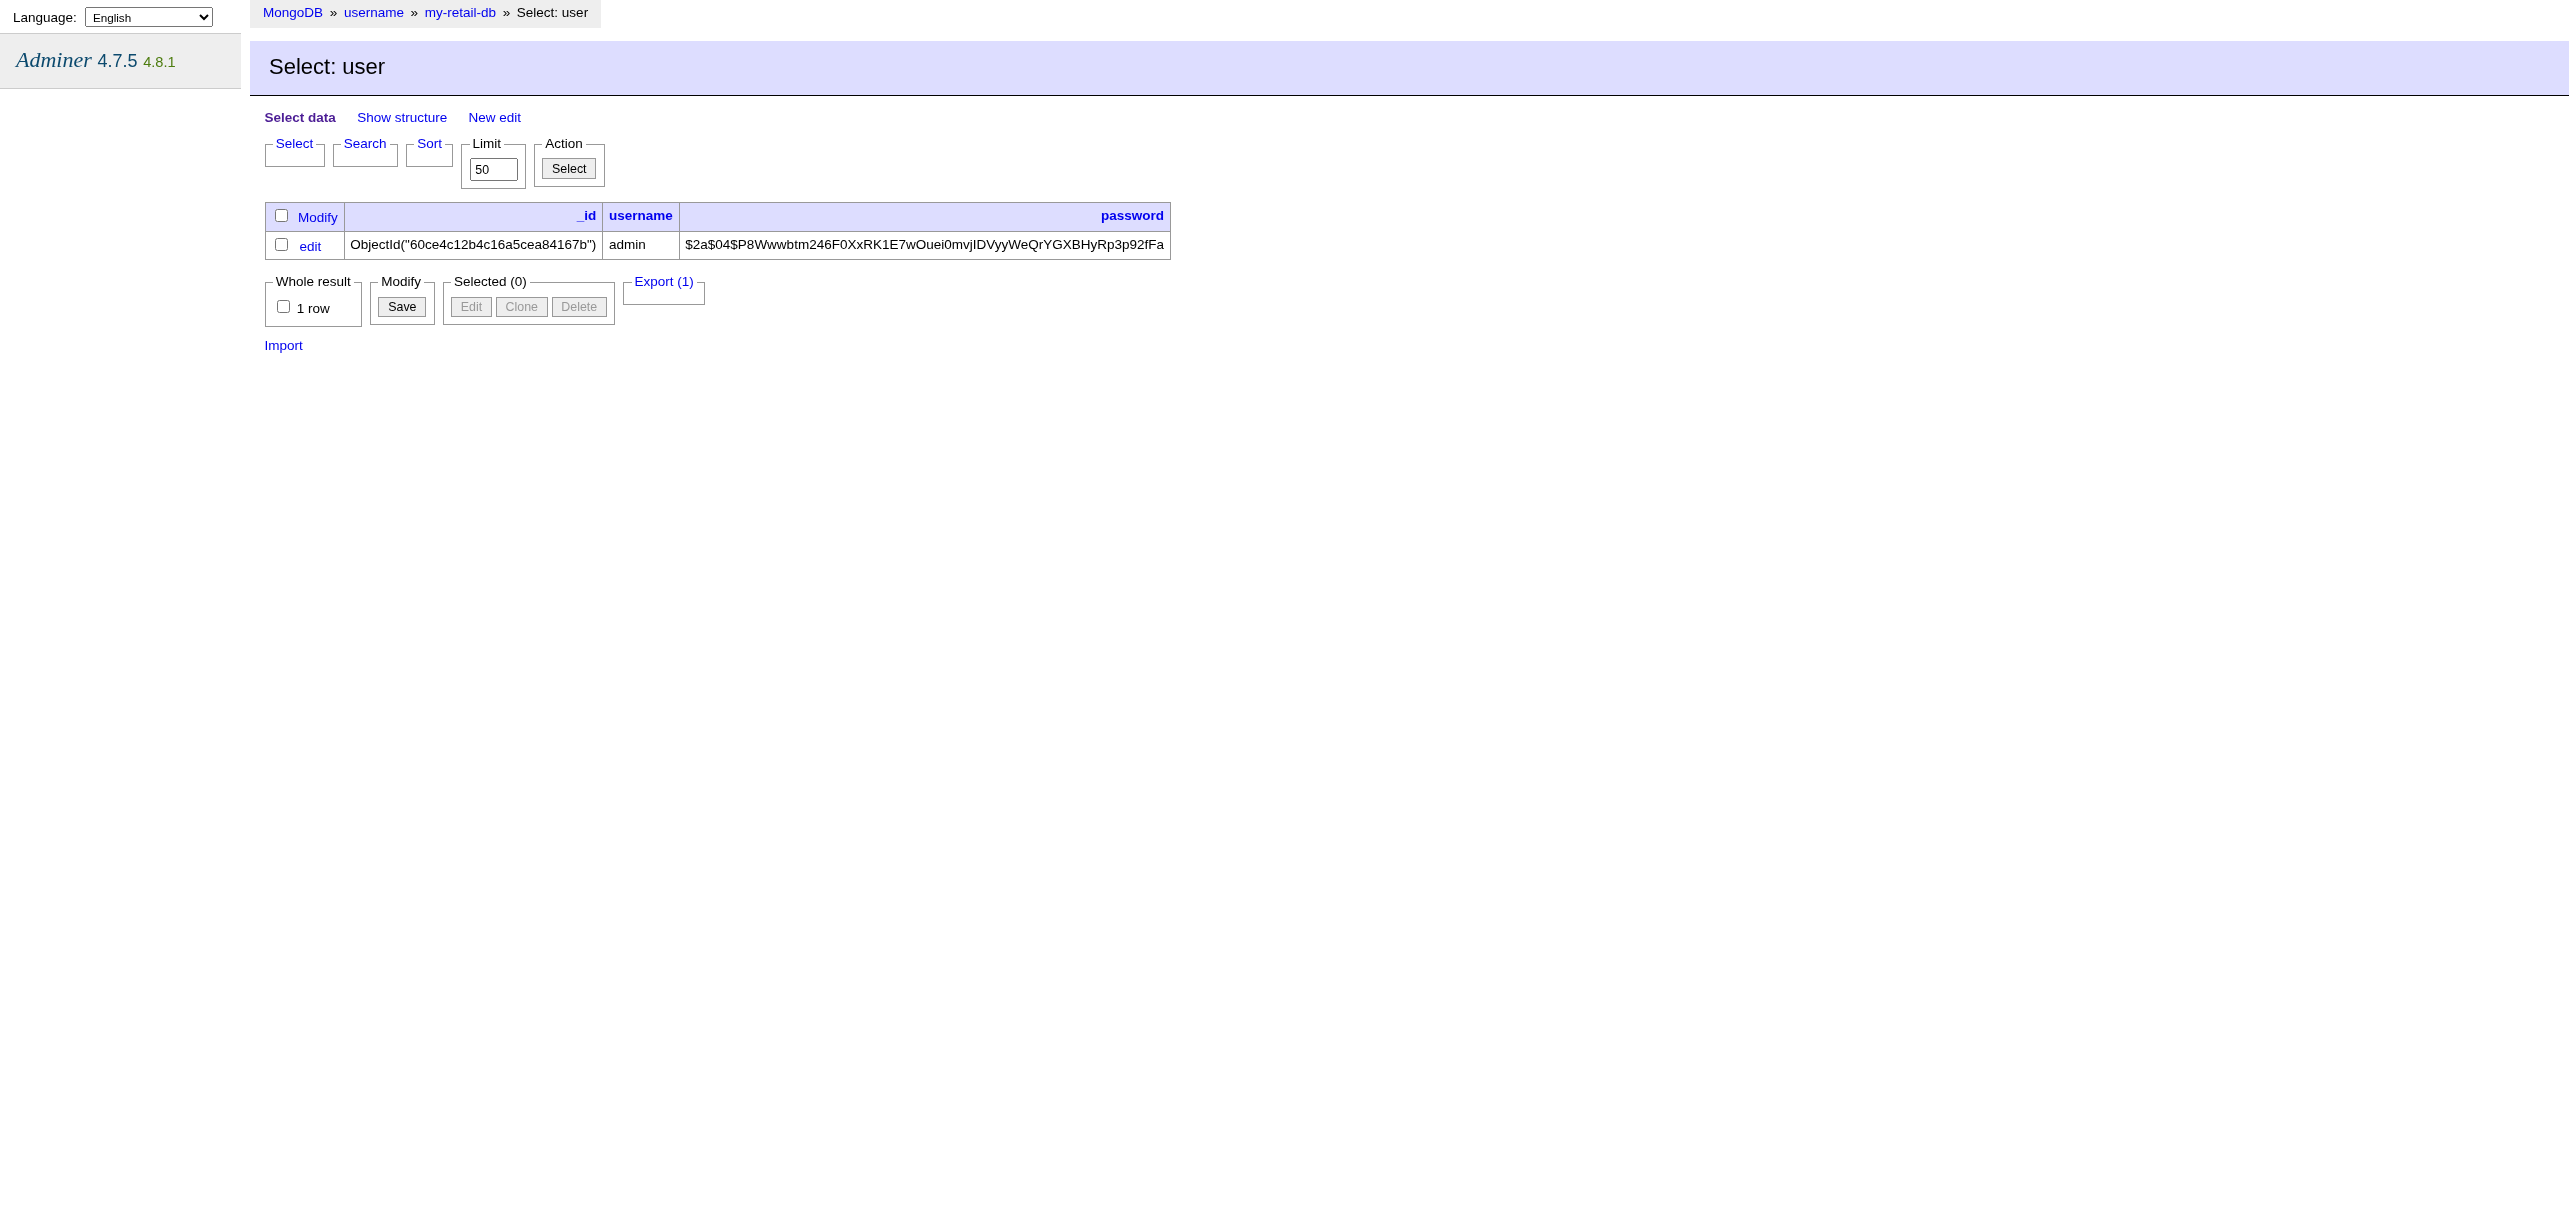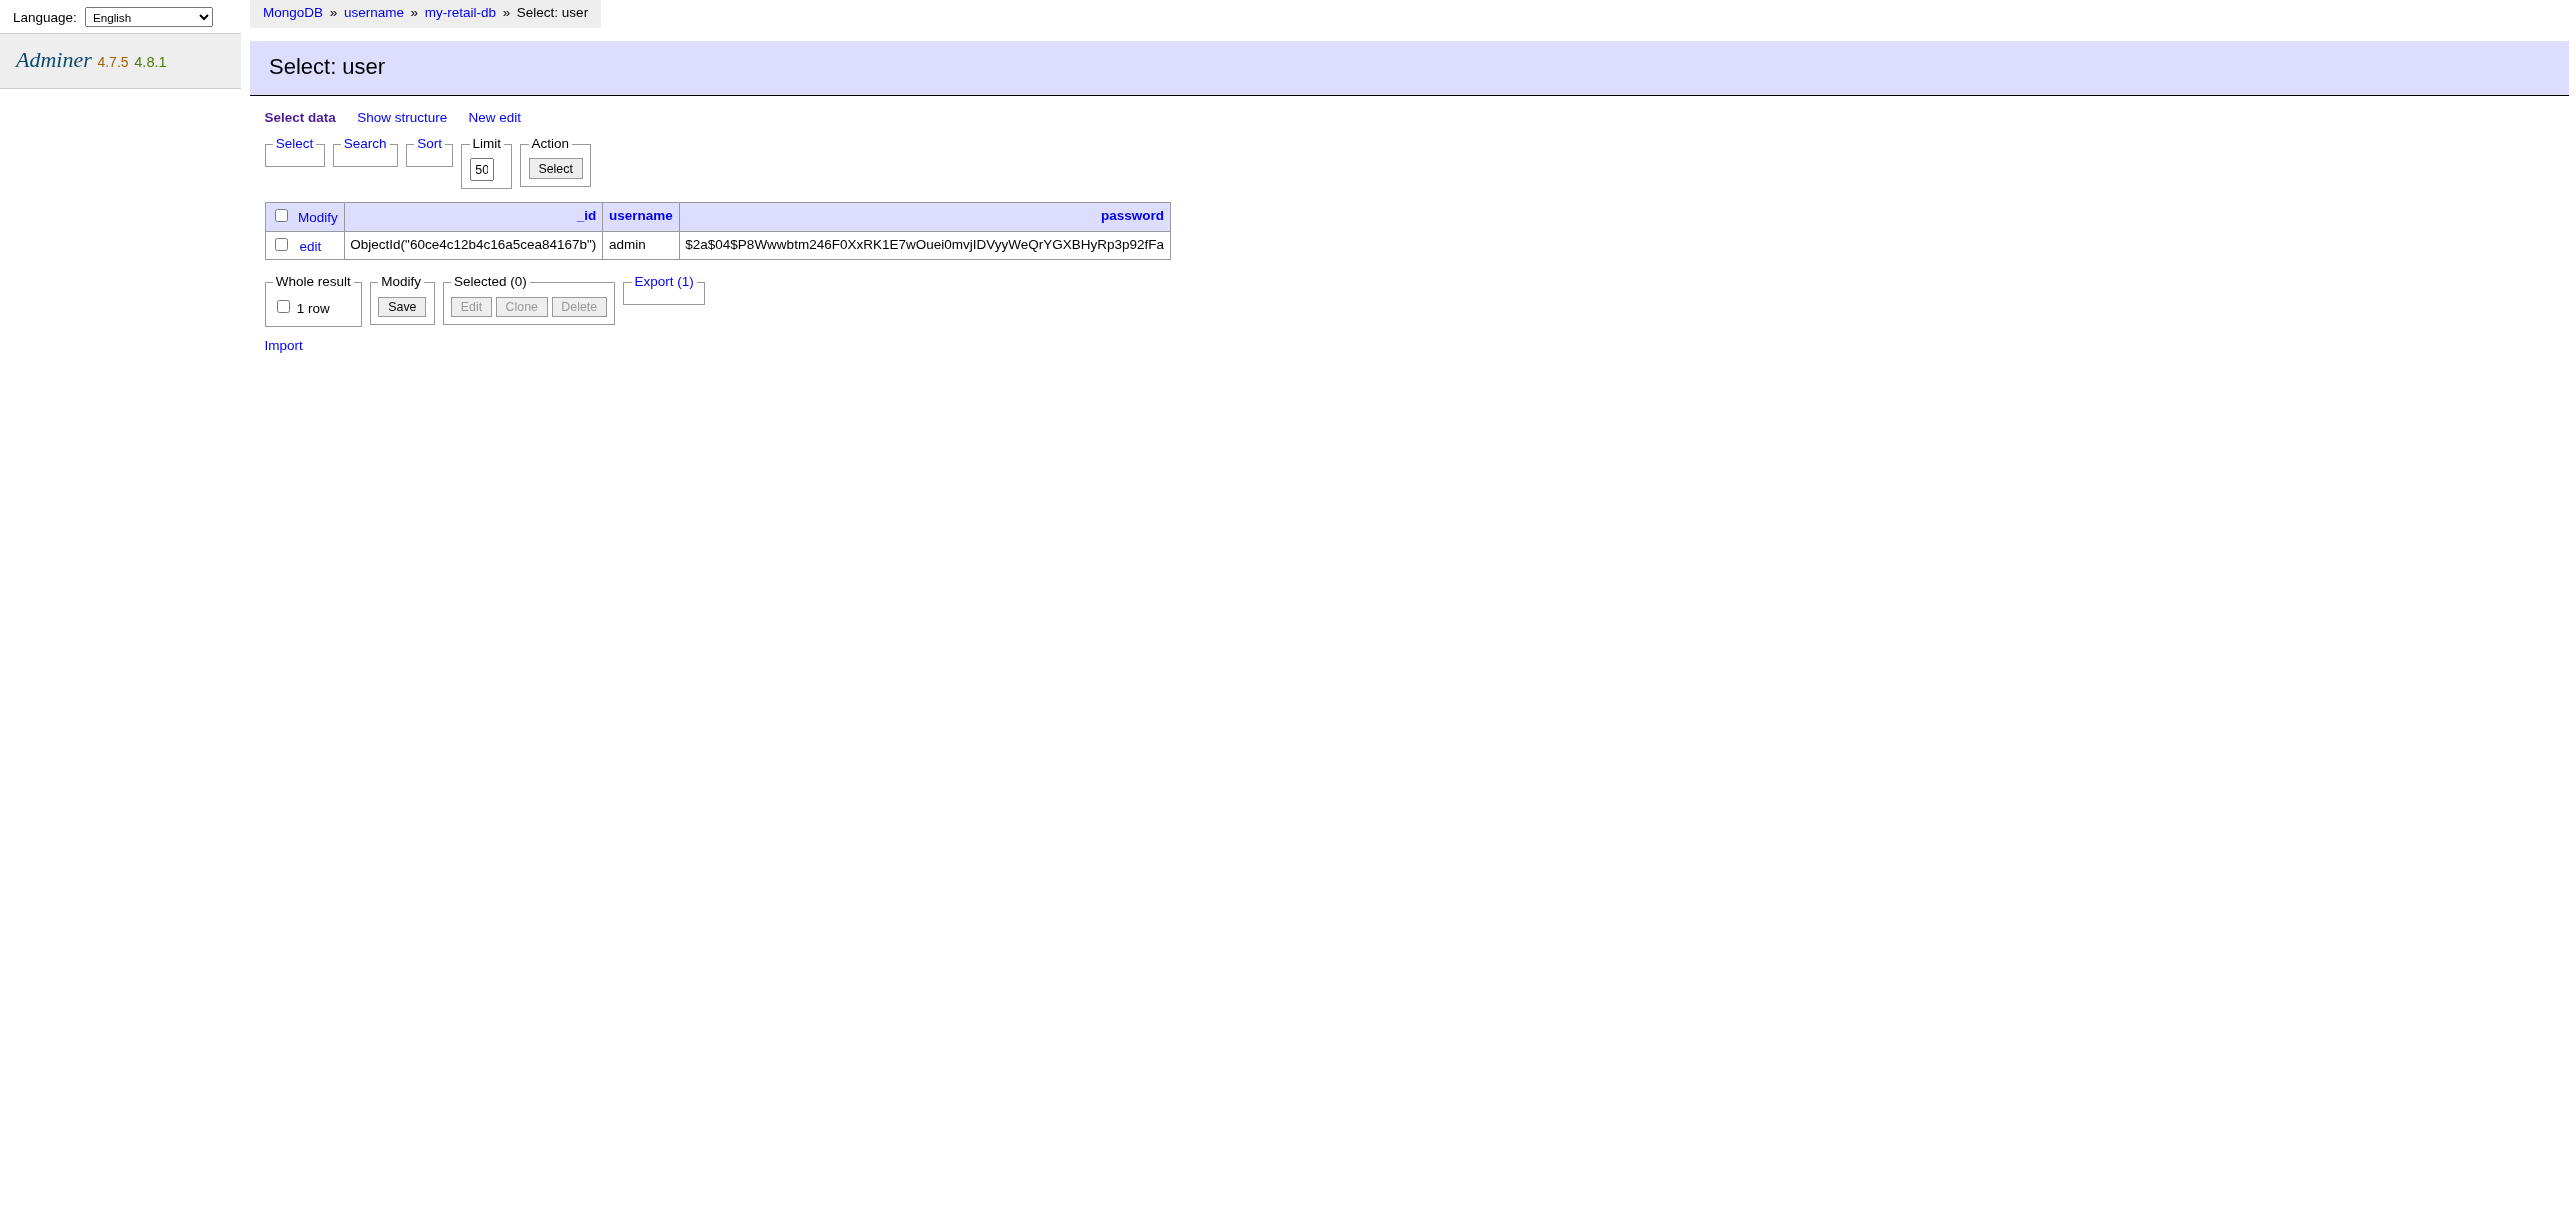--- a/index.html
+++ b/index.html
@@ -36,21 +36,21 @@
     font-weight: normal;
     font-size: 20.4px;
     border-bottom: 0.7px solid #ccc;
   }
   #menu h1 .title {
     color: #0c4a6e;
     font-style: italic;
     font-family: Georgia, serif;
     font-size: 22px;
   }
-  #menu h1 .ver { color: #a16207; font-size: 14px; }
+  #menu h1 .ver { color: #0c4a6e; font-size: 18px; }
   #menu h1 .newver { color: #4d7c0f; font-size: 14.6px; }
 
   #content {
     margin-left: 250px;
     padding: 0 7.3px 0 0;
   }
   #breadcrumb {
     background: #eee;
     padding: 4.4px 13px 4.4px 13px;
     display: inline-block;
@@ -81,21 +81,21 @@
     display: inline-block;
     vertical-align: top;
     margin: 0 4.4px 0 0;
     padding: 4.4px 7.3px 7.3px 7.3px;
     border: 0.7px solid #999;
   }
   fieldset.thin { min-width: 41px; min-height: 7.3px; }
   fieldset legend { padding: 0 2.9px; }
   fieldset legend a { color: #0000ee; }
   fieldset input[type=number], fieldset input[type=text] {
-    width: 24px; font-size: 12.4px; padding: 2.2px 3.7px;
+    width: 48px; font-size: 12.4px; padding: 2.2px 3.7px;
   }
   fieldset input[type=submit], .btn {
     font-size: 12.4px;
     padding: 2.2px 8.8px;
     background: #eee;
     border: 0.7px solid #999;
     cursor: pointer;
   }
   .btn[disabled] { color: #999; cursor: default; }
 

